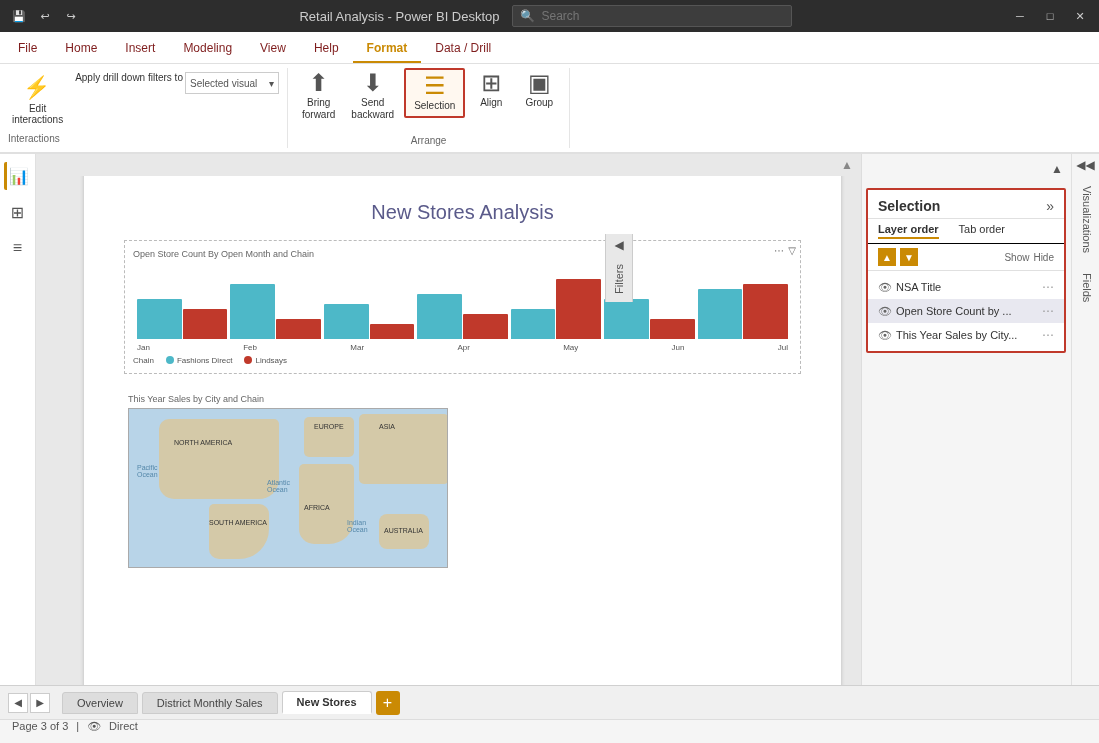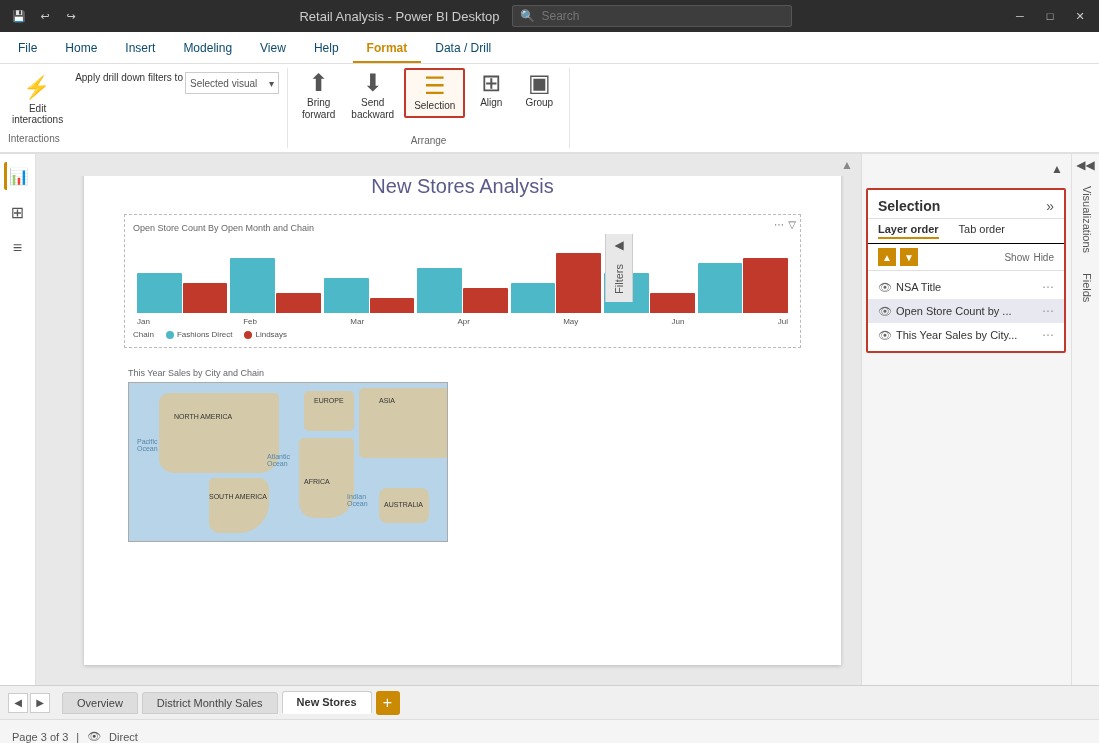--- a/index.html
+++ b/index.html
@@ -10,21 +10,21 @@
     .title-bar-center { display: flex; align-items: center; gap: 12px; }
     .title-bar-title { font-size: 13px; color: #ccc; }
     .title-bar-search { display: flex; align-items: center; background: #3d3d3d; border: 1px solid #555; border-radius: 2px; padding: 3px 8px; width: 280px; gap: 6px; }
     .title-bar-search input { background: transparent; border: none; outline: none; color: #fff; font-size: 12px; width: 100%; }
     .title-bar-icons { display: flex; gap: 12px; }
     .title-bar-left { display: flex; align-items: center; gap: 8px; }
     .win-btn { width: 18px; height: 18px; display: flex; align-items: center; justify-content: center; color: #ccc; font-size: 11px; cursor: pointer; }
 
     
     .ribbon-tabs { background: #fff; border-bottom: 1px solid #e0e0e0; display: flex; align-items: flex-end; padding: 0 4px; height: 32px; flex-shrink: 0; }
-    .ribbon-tab { padding: 6px 14px; font-size: 12px; cursor: pointer; color: #0c4a6e; border-bottom: 2px solid transparent; }
+    .ribbon-tab { padding: 6px 14px; font-size: 12px; cursor: pointer; color: #7f1d1d; border-bottom: 2px solid transparent; }
     .ribbon-tab.active { color: #ca8a04; border-bottom: 2px solid #ca8a04; font-weight: 600; }
 
     
     .ribbon { background: #fff; border-bottom: 2px solid #e0e0e0; display: flex; align-items: stretch; padding: 4px 0; flex-shrink: 0; height: 90px; }
     .ribbon-group { display: flex; flex-direction: column; align-items: center; border-right: 1px solid #e5e5e5; padding: 0 8px; min-width: 80px; }
     .ribbon-group-content { display: flex; align-items: flex-start; flex: 1; gap: 4px; }
     .ribbon-group-label { font-size: 10px; color: #666; margin-top: 2px; padding: 2px; }
     .ribbon-btn { display: flex; flex-direction: column; align-items: center; cursor: pointer; padding: 3px 6px; border-radius: 2px; min-width: 44px; }
     .ribbon-btn-icon { font-size: 24px; line-height: 1; color: #555; }
     .ribbon-btn-label { font-size: 10px; color: #333; text-align: center; margin-top: 2px; line-height: 1.2; }
@@ -41,21 +41,21 @@
     
     .main { display: flex; flex: 1; overflow: hidden; }
 
     
     .left-sidebar { width: 36px; background: #fff; border-right: 1px solid #e0e0e0; display: flex; flex-direction: column; align-items: center; padding: 8px 0; gap: 8px; flex-shrink: 0; }
     .left-icon { width: 28px; height: 28px; display: flex; align-items: center; justify-content: center; cursor: pointer; border-radius: 2px; color: #555; font-size: 16px; }
     .left-icon.active { color: #ca8a04; border-left: 3px solid #ca8a04; }
 
     
     .canvas-area { flex: 1; background: #e8e8e8; overflow: hidden; position: relative; display: flex; flex-direction: column; }
-    .canvas { flex: 1; padding: 20px; display: flex; justify-content: center; align-items: flex-end; overflow: hidden; margin-left: 28px; }
+    .canvas { flex: 1; padding: 20px; display: flex; justify-content: center; align-items: center; overflow: hidden; margin-left: 28px; }
     .report-page { background: #fff; width: 760px; min-height: 520px; box-shadow: 0 1px 4px rgba(0,0,0,0.2); position: relative; padding: 30px 40px; }
     .report-title { text-align: center; font-size: 20px; color: #5a5a8a; font-weight: 300; margin-bottom: 16px; }
 
     
     .chart-container { border: 1px dashed #bbb; padding: 8px; margin-bottom: 16px; position: relative; }
     .chart-title { font-size: 9px; color: #666; margin-bottom: 4px; }
     .chart-bars { display: flex; align-items: flex-end; gap: 3px; height: 80px; padding: 4px; }
     .bar-group { display: flex; gap: 1px; align-items: flex-end; }
     .bar { width: 8px; border-radius: 1px 1px 0 0; }
     .bar.blue { background: #4db8c8; }
@@ -98,21 +98,21 @@
 
     
     .bottom-tabs { background: #f0f0f0; border-top: 1px solid #d0d0d0; height: 34px; display: flex; align-items: center; padding: 0 8px; gap: 4px; flex-shrink: 0; }
     .page-nav { display: flex; gap: 2px; margin-right: 8px; }
     .page-nav-btn { width: 20px; height: 20px; display: flex; align-items: center; justify-content: center; color: #555; font-size: 10px; cursor: pointer; border: 1px solid #ccc; background: #fff; }
     .tab-item { padding: 4px 14px; background: #ddd; border: 1px solid #ccc; border-radius: 3px 3px 0 0; font-size: 11px; color: #444; cursor: pointer; }
     .tab-item.active { background: #fff; border-bottom: 2px solid #fff; color: #333; font-weight: 600; }
     .tab-add { width: 24px; height: 24px; background: #ca8a04; color: #fff; display: flex; align-items: center; justify-content: center; border-radius: 3px; cursor: pointer; font-size: 16px; }
 
     
-    .status-bar { background: #f5f5f5; border-top: 1px solid #ddd; height: 24px; display: flex; align-items: flex-end; padding: 0 12px; font-size: 11px; color: #555; gap: 8px; flex-shrink: 0; }
+    .status-bar { background: #f5f5f5; border-top: 1px solid #ddd; height: 24px; display: flex; align-items: flex-start; padding: 0 12px; font-size: 11px; color: #555; gap: 8px; flex-shrink: 0; }
 
     
     .scroll-arrow { text-align: center; padding: 4px; color: #555; cursor: pointer; font-size: 12px; }
 
     .red-border { border: 2px solid #c0392b !important; }
   </style>
 </head>
 <body>
 
 <div class="title-bar">

